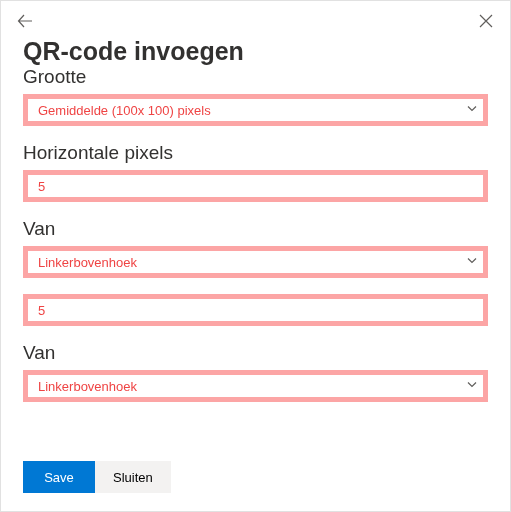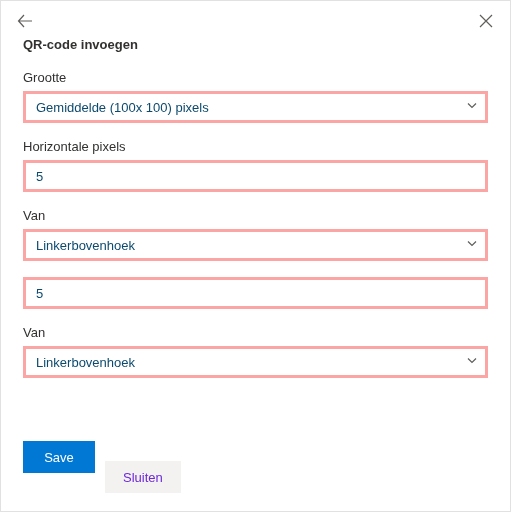--- a/index.html
+++ b/index.html
@@ -26,45 +26,44 @@
       align-items: center;
       justify-content: center;
       cursor: pointer;
       color: #605e5c;
     }
     .icon-btn svg { stroke: currentColor; }
     .content {
       padding: 4px 22px 0 22px;
     }
     .title {
-      font-size: 13px;
+      font-size: 25px;
       font-weight: 600;
       color: #323130;
-      margin-bottom: 18px;
     }
     .field {
       margin-bottom: 16px;
     }
     .field-label {
-      font-size: 13px;
+      font-size: 19px;
       color: #323130;
       margin-bottom: 6px;
       display: block;
     }
     .select-wrap {
       position: relative;
     }
     .select, .text-input {
       width: 100%;
       height: 32px;
-      border: 3px solid #fca5a5;
+      border: 5px solid #fca5a5;
       background: #fff;
       font-family: inherit;
       font-size: 13px;
-      color: #0c4a6e;
+      color: #ef4444;
       padding: 0 10px;
       outline: none;
     }
     .select {
       padding-right: 30px;
       cursor: pointer;
       text-align: left;
     }
     .chevron {
       position: absolute;
@@ -72,39 +71,37 @@
       top: 50%;
       transform: translateY(-50%);
       pointer-events: none;
       color: #605e5c;
     }
     .footer {
       position: absolute;
       bottom: 18px;
       left: 22px;
       display: flex;
-      gap: 10px;
     }
     .btn {
       height: 32px;
       min-width: 72px;
       padding: 0 18px;
       font-family: inherit;
       font-size: 13px;
       border: none;
       cursor: pointer;
     }
     .btn-primary {
       background: #0078d4;
       color: #fff;
     }
     .btn-secondary {
       background: #f3f2f1;
-      color: #6d28d9;
-      margin-top: 20px;
+      color: #000000;
     }
   </style>
 </head>
 <body>
 
 <div class="header-bar">
   <div class="icon-btn">
     <svg width="16" height="16" viewBox="0 0 16 16" fill="none" stroke-width="1.2">
       <path d="M7 2 L1.5 8 L7 14 M1.5 8 H15"></path>
     </svg>

